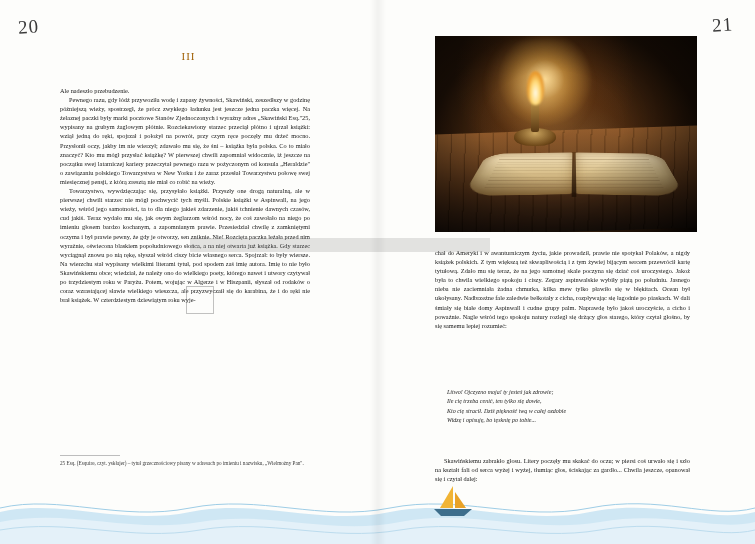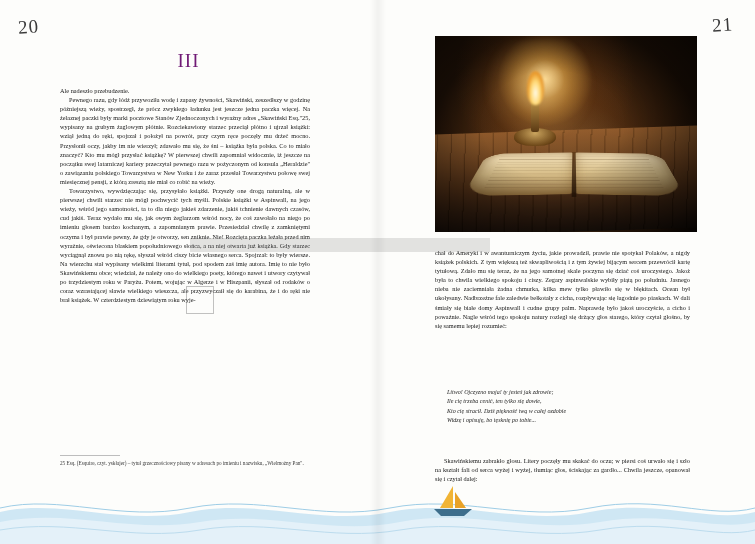--- a/index.html
+++ b/index.html
@@ -41,23 +41,23 @@
   }
   .page.left { left: 0; }
   .page.right { left: 378px; }
 
   .chapter-num {
     position: absolute;
     top: 50px;
     left: 0;
     width: 100%;
     text-align: center;
-    font-size: 19px;
+    font-size: 11px;
     letter-spacing: 1px;
-    color: #701a75;
+    color: #a16207;
   }
 
   .col {
     position: absolute;
     text-align: justify;
     font-size: 6.3px;
     line-height: 9.1px;
     color: #161616;
     -webkit-font-smoothing: antialiased;
   }

